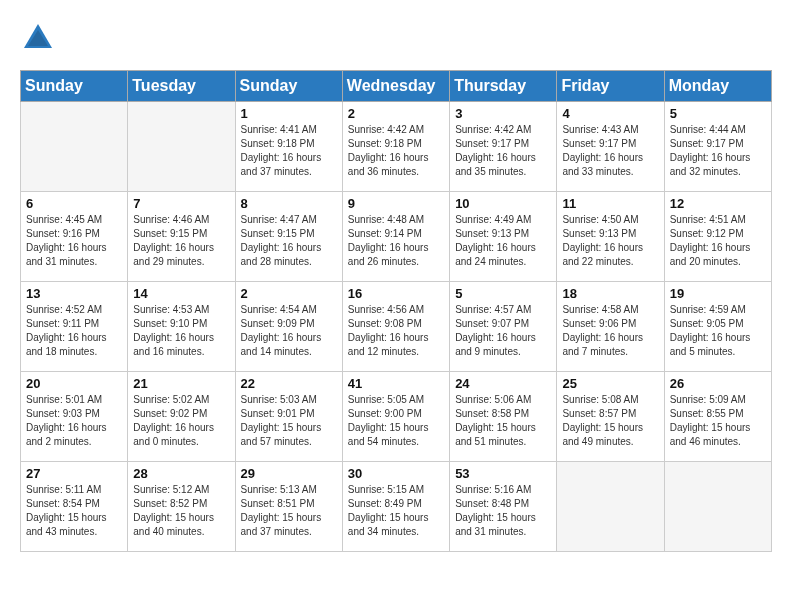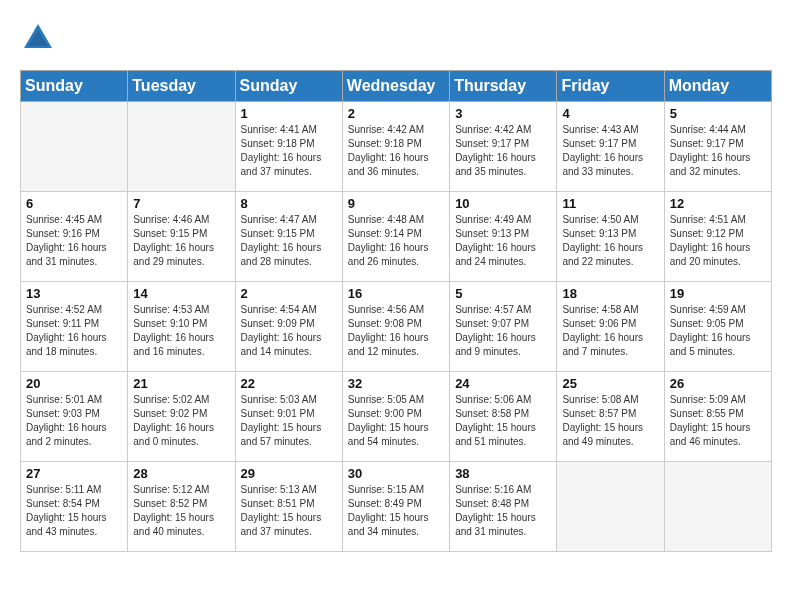--- a/index.html
+++ b/index.html
@@ -206,21 +206,21 @@
         </td>
         <td>
           <span class="day-num">21</span>
           <div class="day-detail">Sunrise: 5:02 AM<br>Sunset: 9:02 PM<br>Daylight: 16 hours and 0 minutes.</div>
         </td>
         <td>
           <span class="day-num">22</span>
           <div class="day-detail">Sunrise: 5:03 AM<br>Sunset: 9:01 PM<br>Daylight: 15 hours and 57 minutes.</div>
         </td>
         <td>
-          <span class="day-num">32</span>
+          <span class="day-num">41</span>
           <div class="day-detail">Sunrise: 5:05 AM<br>Sunset: 9:00 PM<br>Daylight: 15 hours and 54 minutes.</div>
         </td>
         <td>
           <span class="day-num">24</span>
           <div class="day-detail">Sunrise: 5:06 AM<br>Sunset: 8:58 PM<br>Daylight: 15 hours and 51 minutes.</div>
         </td>
         <td>
           <span class="day-num">25</span>
           <div class="day-detail">Sunrise: 5:08 AM<br>Sunset: 8:57 PM<br>Daylight: 15 hours and 49 minutes.</div>
         </td>
@@ -240,20 +240,20 @@
         </td>
         <td>
           <span class="day-num">29</span>
           <div class="day-detail">Sunrise: 5:13 AM<br>Sunset: 8:51 PM<br>Daylight: 15 hours and 37 minutes.</div>
         </td>
         <td>
           <span class="day-num">30</span>
           <div class="day-detail">Sunrise: 5:15 AM<br>Sunset: 8:49 PM<br>Daylight: 15 hours and 34 minutes.</div>
         </td>
         <td>
-          <span class="day-num">38</span>
+          <span class="day-num">53</span>
           <div class="day-detail">Sunrise: 5:16 AM<br>Sunset: 8:48 PM<br>Daylight: 15 hours and 31 minutes.</div>
         </td>
         <td class="empty"></td>
         <td class="empty"></td>
       </tr>
     </tbody>
 </table>
 
 </body></html>

